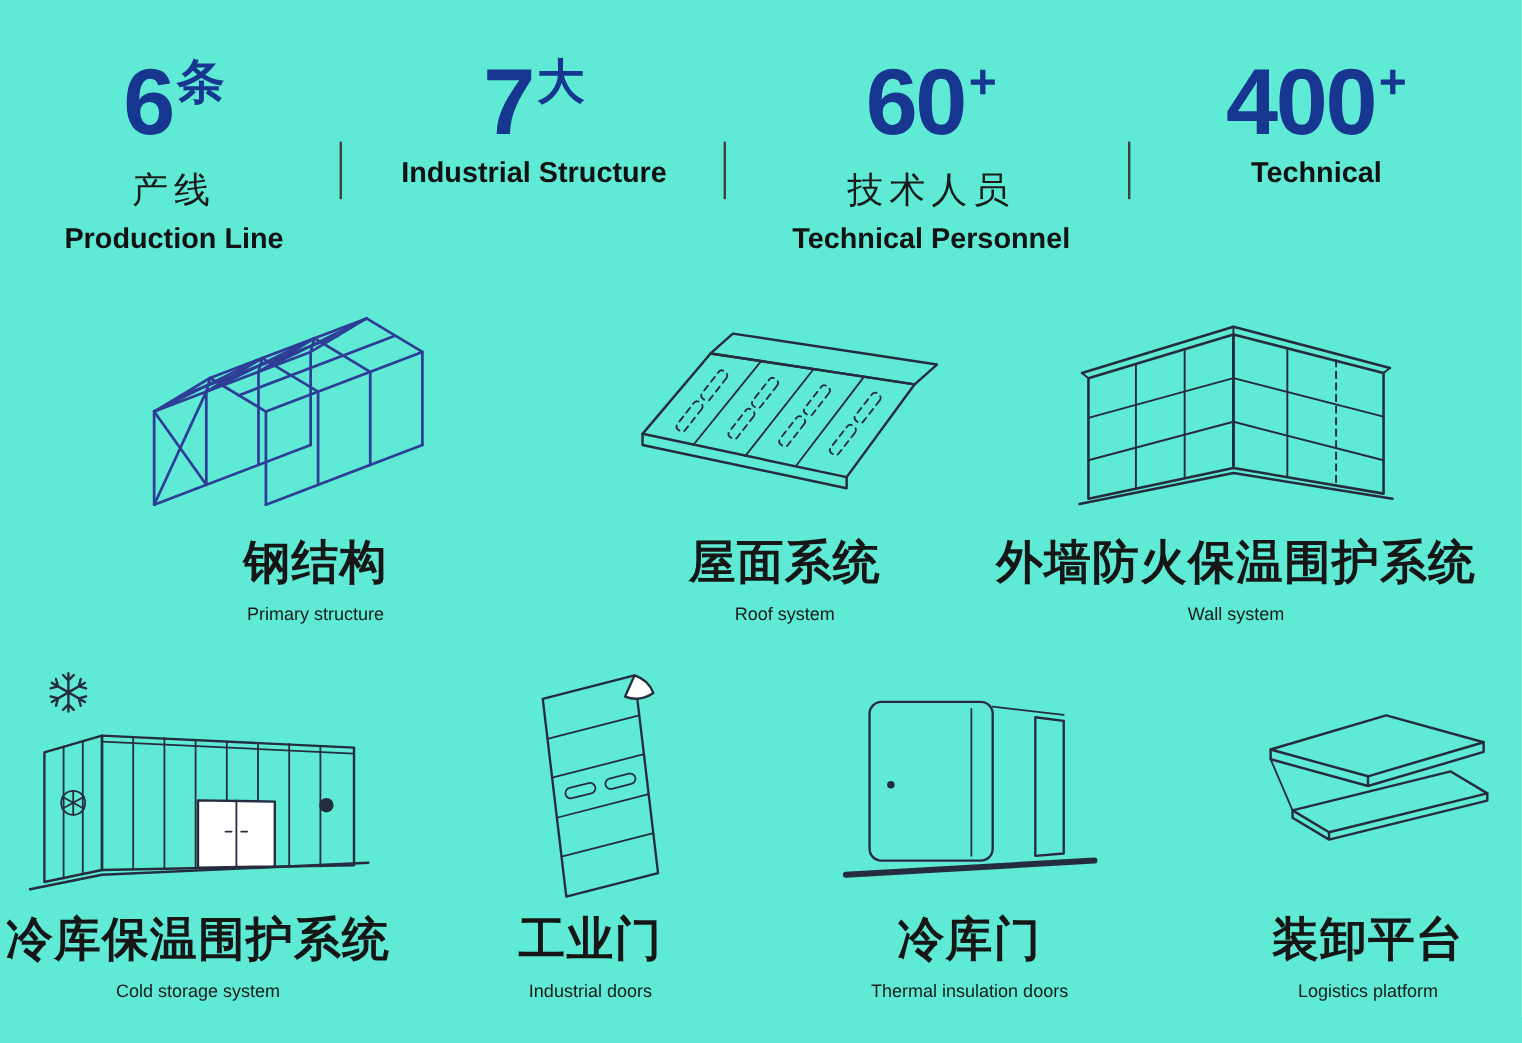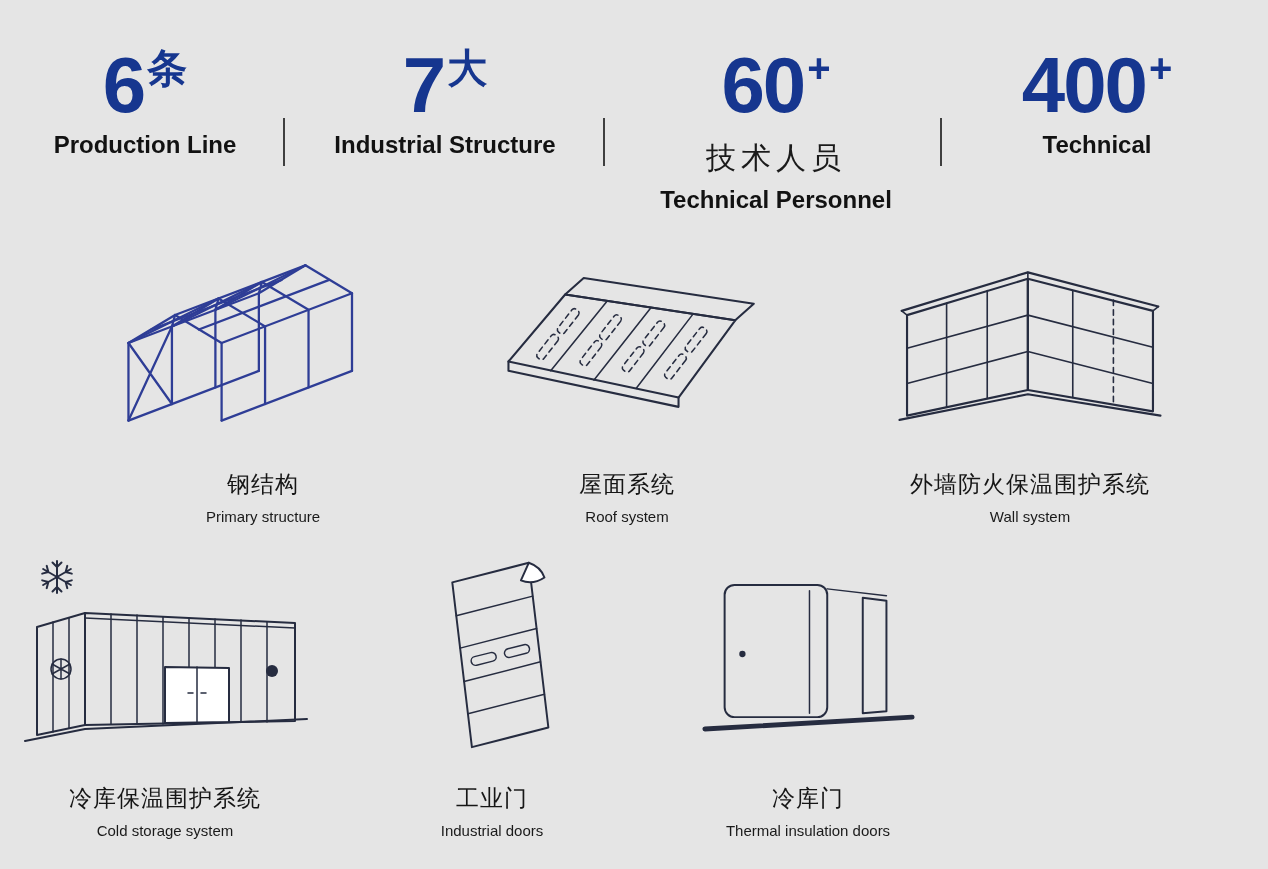--- a/index.html
+++ b/index.html
@@ -9,56 +9,57 @@
     --steel: #2E3D96;
   }
   * { box-sizing: border-box; }
   html,body { margin:0; padding:0; }
   body {
     width: 1268px; height: 869px;
     background: #fbfbfc;
     font-family: "Liberation Sans", "DejaVu Sans", sans-serif;
     color: var(--ink);
   }
-  .page { position: relative; width: 1268px; height: 869px; overflow: hidden; background:#e5e5e5; }
+  .page { position: relative; width: 1268px; height: 869px; overflow: hidden; background:#5eead4; }
 
   
   .stat { position: absolute; top: 46px; transform: translateX(-50%); text-align: center; white-space: nowrap; }
   .stat-number { color: var(--accent); font-weight: 700; font-size: 78px; line-height: 1; letter-spacing: -2px; }
   .stat-unit  { color: var(--accent); font-weight: 700; font-size: 40px; vertical-align: 30px; letter-spacing: 0; margin-left: 3px; }
   .stat-zh { margin-top: 14px; font-size: 30px; font-weight: 500; color: #1a1a1a; letter-spacing: 5px; }
   .stat-en { margin-top: 7px; font-size: 24px; font-weight: 700; color: #121212; letter-spacing: 0px; }
   .divider { position: absolute; top: 118px; width: 2px; height: 48px; background: #3f3f3f; }
 
   
   .card { position: absolute; transform: translateX(-50%); display: flex; flex-direction: column; align-items: center; }
   .row1 { top: 246px; }
   .row2 { top: 550px; }
   .icon-box { display: flex; align-items: center; justify-content: center; }
   .row1 .icon-box { height: 196px; }
   .row2 .icon-box { height: 206px; }
-  .zh { font-size: 23px; font-weight: 400; color: #161616; letter-spacing: 1px; margin-top: 27px; white-space: nowrap; }
+  .zh { font-size: 39px; font-weight: 700; color: #161616; letter-spacing: 1px; margin-top: 0; white-space: nowrap; }
   .en { font-size: 15px; font-weight: 500; color: #1a1a1a; margin-top: 8px; white-space: nowrap; }
 
   
   .ln { fill: none; stroke: var(--line); stroke-width: 2; stroke-linecap: round; stroke-linejoin: round; }
   .ln15 { stroke-width: 1.5; }
   .dash { stroke-dasharray: 5 4; }
   .thick { stroke-width: 5; }
   .steel-ln { fill: none; stroke: var(--steel); stroke-width: 2.2; stroke-linecap: round; stroke-linejoin: round; }
   .panel { fill: #ffffff; stroke: var(--line); stroke-width: 2; stroke-linejoin: round; }
   .fillshape { fill: var(--line); stroke: none; }
 </style>
 </head>
 <body>
 
 <div class="page">
 
   <div class="stat" style="left:145px">
     <div class="stat-number"><span>6</span><span class="stat-unit">条</span></div>
+    <div class="stat-zh">产线</div>
     <div class="stat-en">Production Line</div>
   </div>
 
   <div class="divider" style="left:283px"></div>
 
   <div class="stat" style="left:445px">
     <div class="stat-number"><span>7</span><span class="stat-unit">大</span></div>
     <div class="stat-en">Industrial Structure</div>
   </div>
 
@@ -87,21 +88,21 @@
         <path class="steel-ln" d="M10,160 L136,112 M10,85 L136,37 M55,58 L181,10 M100,85 L226,37 M100,160 L226,112"></path>
         <path class="steel-ln ln15" d="M10,85 L97,42 M55,58 L52,69 M52,69 L139,26 M97,42 L94,53 M94,53 L181,10 M139,26 L136,37"></path>
         <path class="steel-ln ln15" d="M32,72 L158,24 M78,72 L204,24"></path>
         <path class="steel-ln ln15" d="M10,85 L52,144 M52,69 L10,160"></path>
       </svg>
     </div>
     <div class="zh">钢结构</div>
     <div class="en">Primary structure</div>
   </div>
 
-  <div class="card row1" style="left:627px">
+  <div class="card row1" style="left:654px">
     <div class="icon-box">
       <svg width="268" height="158" viewBox="0 0 260 152">
         <polygon class="ln" points="70,28 235,53 180,128 15,93"></polygon>
         <polygon class="ln" points="70,28 88,12 253,37 235,53"></polygon>
         <path class="ln" d="M15,93 L15,102 L180,137 L180,128"></path>
         <path class="ln ln15" d="M111,34 L56,102 M153,41 L98,111 M194,47 L139,119"></path>
         <g>
           <rect class="ln ln15 dash" x="-14" y="-4" width="28" height="8" rx="3" transform="translate(73,54) rotate(128)"></rect>
           <rect class="ln ln15 dash" x="-14" y="-4" width="28" height="8" rx="3" transform="translate(53,79) rotate(128)"></rect>
           <rect class="ln ln15 dash" x="-14" y="-4" width="28" height="8" rx="3" transform="translate(114,60) rotate(128)"></rect>
@@ -187,14 +188,27 @@
         <circle class="fillshape" cx="46" cy="92" r="3.2"></circle>
         <path class="ln ln15" d="M132,26 L192,33"></path>
         <polygon class="ln" points="168,35 192,38 192,150 168,152"></polygon>
         <path class="ln thick" d="M8,168 L218,156"></path>
       </svg>
     </div>
     <div class="zh">冷库门</div>
     <div class="en">Thermal insulation doors</div>
   </div>
 
+  <div class="card row2" style="left:1140px">
+    <div class="icon-box">
+      <svg width="225" height="142" viewBox="0 0 220 140">
+        <polygon class="ln" points="30,42 125,14 205,36 110,64"></polygon>
+        <path class="ln" d="M30,42 L30,50 L110,72 L110,64 M110,72 L205,44 L205,36"></path>
+        <polygon class="ln" points="48,92 178,60 208,78 78,110"></polygon>
+        <path class="ln" d="M48,92 L48,98 L78,116 L78,110 M78,116 L208,84 L208,78"></path>
+        <path class="ln ln15" d="M30,50 L48,92"></path>
+      </svg>
+    </div>
+    <div class="zh">装卸平台</div>
+    <div class="en">Logistics platform</div>
+  </div>
 
 </div>
 
 </body></html>

